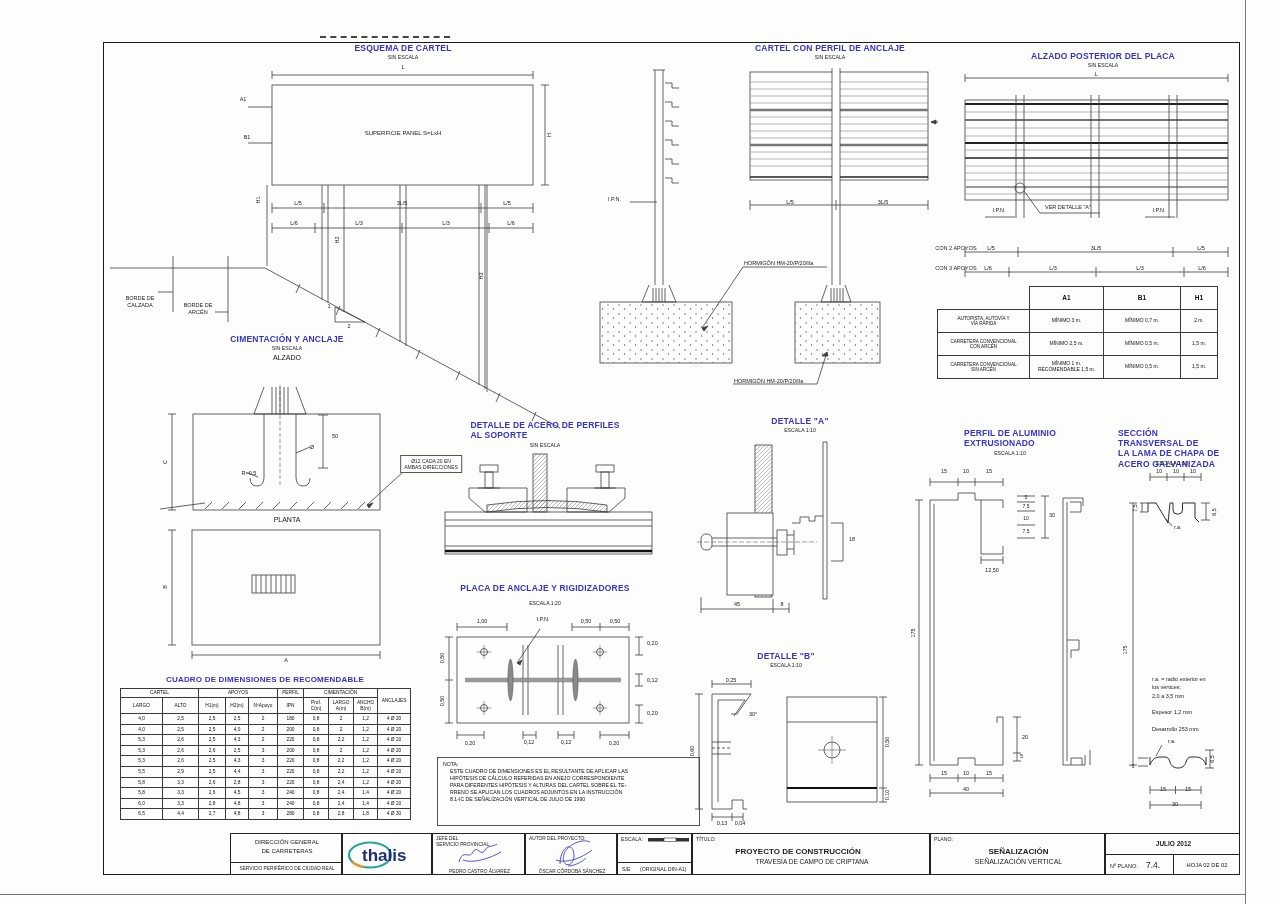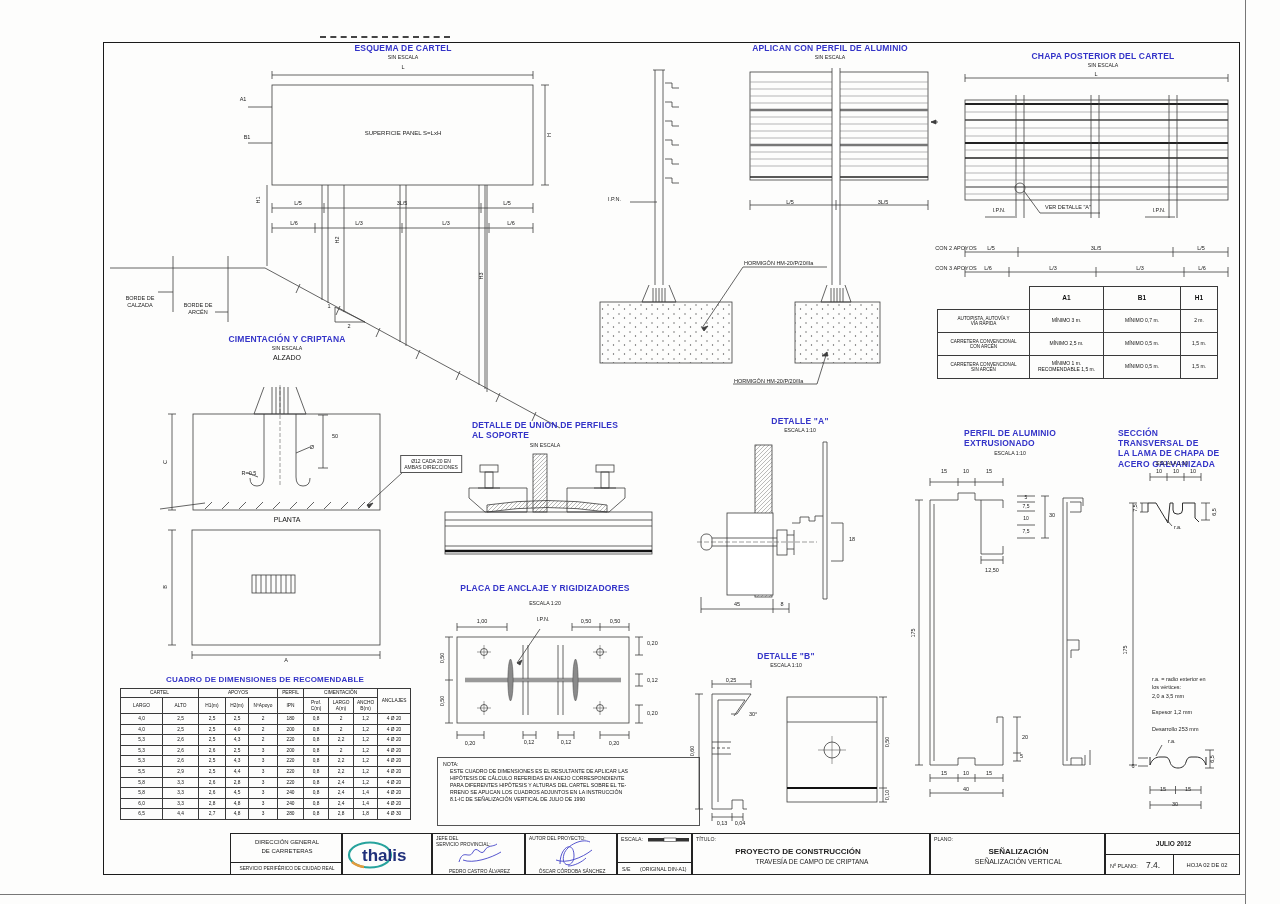--- a/index.html
+++ b/index.html
@@ -100,21 +100,21 @@
   <div class="lbl rot" style="left:258px;top:200px">H1</div>
   <div class="lbl rot" style="left:337px;top:240px">H2</div>
   <div class="lbl rot" style="left:481px;top:276px">H3</div>
   <div class="lbl" style="left:140px;top:295px">BORDE DE
 CALZADA</div>
   <div class="lbl" style="left:198px;top:302px">BORDE DE
 ARCÉN</div>
   <div class="lbl" style="left:329px;top:303px">1</div>
   <div class="lbl" style="left:349px;top:323px">2</div>
 
-  <div class="title" style="left:287px;top:334px">CIMENTACIÓN Y CRIPTANA</div>
+  <div class="title" style="left:287px;top:334px">CIMENTACIÓN Y ANCLAJE</div>
   <div class="scale" style="left:287px;top:345px">SIN ESCALA</div>
   <div class="blk" style="left:287px;top:354px">ALZADO</div>
   <svg style="left:160px;top:385px" width="320" height="290" viewBox="0 0 320 290">
     <g stroke="#3c3c3c" stroke-width="0.8" fill="none">
       <line x1="104" y1="2" x2="94" y2="29"></line>
         <line x1="136" y1="2" x2="146" y2="29"></line>
       <line x1="112" y1="2" x2="112" y2="29"></line>
         <line x1="116" y1="2" x2="116" y2="29"></line>
         <line x1="120" y1="2" x2="120" y2="29"></line>
         <line x1="124" y1="2" x2="124" y2="29"></line>
@@ -166,21 +166,21 @@
   <div class="lbl rot" style="left:165px;top:462px">C</div>
   <div class="lbl" style="left:249px;top:470px">R=0,5</div>
   <div class="lbl" style="left:312px;top:444px">Ø</div>
   <div class="lbl" style="left:335px;top:433px">50</div>
   <div class="lbl" style="left:431px;top:455px;border:0.8px solid #555;padding:1.5px 3px;font-size:5px;background:#fff">Ø12 CADA 20 EN
 AMBAS DIRECCIONES</div>
   <div class="blk" style="left:287px;top:516px">PLANTA</div>
   <div class="lbl rot" style="left:165px;top:587px">B</div>
   <div class="lbl" style="left:286px;top:657px">A</div>
 
-  <div class="title" style="left:830px;top:43px">APLICAN CON PERFIL DE ALUMINIO</div>
+  <div class="title" style="left:830px;top:43px">CARTEL CON PERFIL DE ANCLAJE</div>
   <div class="scale" style="left:830px;top:54px">SIN ESCALA</div>
   <svg style="left:595px;top:60px" width="345" height="330" viewBox="0 0 345 330">
     <defs>
         <pattern id="conc" width="11" height="9" patternUnits="userSpaceOnUse">
           <circle cx="2" cy="2" r="0.7" fill="#555"></circle>
           <circle cx="7.5" cy="6" r="0.7" fill="#555"></circle>
         </pattern>
       </defs>
     <g stroke="#3c3c3c" stroke-width="0.8" fill="none">
       <line x1="58" y1="10" x2="70" y2="10"></line>
@@ -244,21 +244,21 @@
       <line x1="336" y1="62" x2="343" y2="62"></line>
         <path d="M336,62 l5,-2 v4 z" fill="#3c3c3c"></path>
     </g>
   </svg>
   <div class="lbl lft" style="left:608px;top:196px">I.P.N.</div>
   <div class="lbl" style="left:790px;top:199px">L/5</div>
   <div class="lbl" style="left:883px;top:199px">3L/5</div>
   <div class="lbl lft" style="left:744px;top:260px">HORMIGÓN HM-20/P/20/IIa</div>
   <div class="lbl lft" style="left:734px;top:378px">HORMIGÓN HM-20/P/20/IIa</div>
 
-  <div class="title" style="left:1103px;top:51px">CHAPA POSTERIOR DEL CARTEL</div>
+  <div class="title" style="left:1103px;top:51px">ALZADO POSTERIOR DEL PLACA</div>
   <div class="scale" style="left:1103px;top:62px">SIN ESCALA</div>
   <svg style="left:940px;top:70px" width="305" height="215" viewBox="0 0 305 215">
     <g stroke="#3c3c3c" stroke-width="0.8" fill="none">
       <line x1="25" y1="8" x2="288" y2="8"></line>
         <line x1="25" y1="4" x2="25" y2="12"></line>
         <line x1="288" y1="4" x2="288" y2="12"></line>
       <rect x="25" y="30" width="263" height="100"></rect>
       <g stroke="#888" stroke-width="0.6">
         <line x1="25" y1="42" x2="288" y2="42"></line>
           <line x1="25" y1="58" x2="288" y2="58"></line>
@@ -505,21 +505,21 @@
           <td>3</td>
           <td>280</td>
           <td>0,8</td>
           <td>2,8</td>
           <td>1,8</td>
           <td>4 Ø 30</td>
         </tr>
       </tbody>
   </table>
 
-  <div class="title" style="left:545px;top:420px;line-height:1.2">DETALLE DE UNION DE PERFILES
+  <div class="title" style="left:545px;top:420px;line-height:1.2">DETALLE DE ACERO DE PERFILES
 AL SOPORTE</div>
   <div class="scale" style="left:545px;top:442px">SIN ESCALA</div>
   <svg style="left:437px;top:450px" width="225" height="115" viewBox="0 0 225 115">
     <defs>
         <pattern id="hu" width="4" height="4" patternUnits="userSpaceOnUse">
           <path d="M0,4 L4,0" stroke="#777" stroke-width="0.5"></path>
         </pattern>
       </defs>
     <g stroke="#3c3c3c" stroke-width="0.8" fill="none">
       <rect x="96" y="4" width="14" height="58" fill="url(#hu)"></rect>

